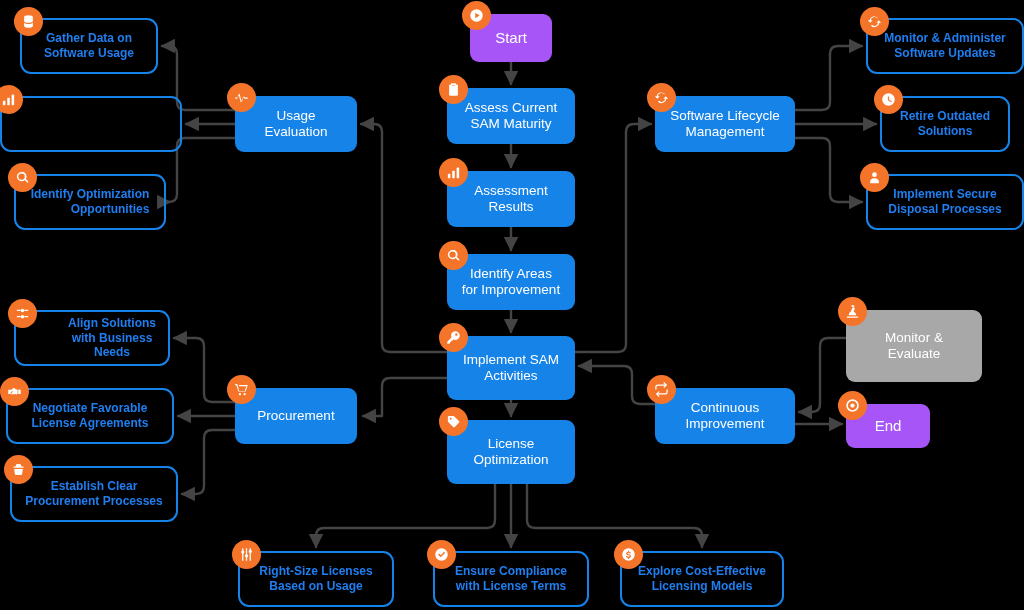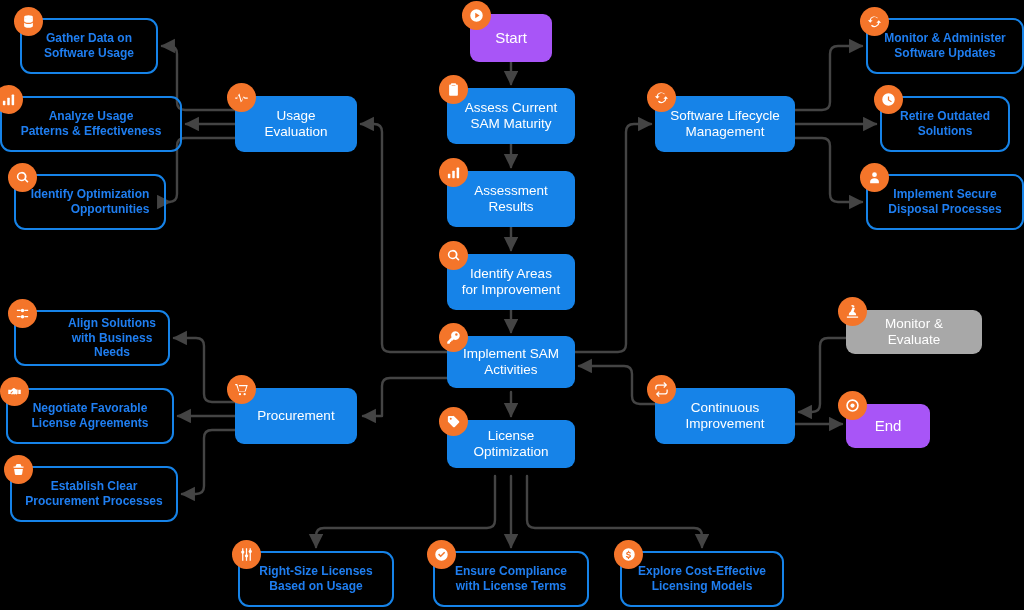--- a/index.html
+++ b/index.html
@@ -89,22 +89,20 @@
 Software Usage</span>
       </div>
       <div class="node n-outline" style="left: 0px; top: 96px; width: 182px; height: 56px;">
         <span class="badge">
           <svg viewBox="0 0 24 24">
             <rect x="3" y="14" width="4" height="7" rx="1"></rect>
             <rect x="10" y="9" width="4" height="12" rx="1"></rect>
             <rect x="17" y="4" width="4" height="17" rx="1"></rect>
           </svg>
         </span>
-        <span class="lbl">Analyze Usage
-Patterns &amp; Effectiveness</span>
       </div>
       <div class="node n-outline" style="left: 14px; top: 174px; width: 152px; height: 56px; text-align: right;">
         <span class="badge">
           <svg viewBox="0 0 24 24">
             <path d="M10.5 3a7.5 7.5 0 105.06 13.06l4.19 4.19 1.8-1.8-4.19-4.19A7.5 7.5 0 0010.5 3zm0 2.4a5.1 5.1 0 110 10.2 5.1 5.1 0 010-10.2z"></path>
           </svg>
         </span>
         <span class="lbl">Identify Optimization
 Opportunities</span>
       </div>
@@ -147,30 +145,30 @@
       </div>
       <div class="node n-primary" style="left: 447px; top: 254px; width: 128px; height: 56px;">
         <span class="badge">
           <svg viewBox="0 0 24 24">
             <path d="M10.5 3a7.5 7.5 0 105.06 13.06l4.19 4.19 1.8-1.8-4.19-4.19A7.5 7.5 0 0010.5 3zm0 2.4a5.1 5.1 0 110 10.2 5.1 5.1 0 010-10.2z"></path>
           </svg>
         </span>
         <span class="lbl">Identify Areas
 for Improvement</span>
       </div>
-      <div class="node n-primary" style="left: 447px; top: 336px; width: 128px; height: 52px;">
+      <div class="node n-primary" style="left: 447px; top: 336px; width: 128px; height: 64px;">
         <span class="badge">
           <svg viewBox="0 0 24 24">
             <path d="M15 2a7 7 0 00-6.3 10L2 18.7V22h3.3l1.2-1.2V19h1.8v-1.8h1.8l1.9-1.9A7 7 0 1015 2zm1.6 3.2a2 2 0 110 4 2 2 0 010-4z"></path>
           </svg>
         </span>
         <span class="lbl">Implement SAM
 Activities</span>
       </div>
-      <div class="node n-primary" style="left: 447px; top: 420px; width: 128px; height: 48px;">
+      <div class="node n-primary" style="left: 447px; top: 420px; width: 128px; height: 64px;">
         <span class="badge">
           <svg viewBox="0 0 24 24">
             <path d="M20.6 11.1L12.9 3.4A2 2 0 0011.5 3H4.8A1.8 1.8 0 003 4.8v6.7c0 .5.2 1 .6 1.4l7.7 7.7a2 2 0 002.8 0l6.5-6.5a2 2 0 000-3zM7.6 9.1a1.6 1.6 0 110-3.2 1.6 1.6 0 010 3.2z"></path>
           </svg>
         </span>
         <span class="lbl">License
 Optimization</span>
       </div>
       <div class="node n-primary" style="left: 655px; top: 96px; width: 140px; height: 56px;">
         <span class="badge">
@@ -250,21 +248,21 @@
       </div>
       <div class="node n-primary" style="left: 655px; top: 388px; width: 140px; height: 56px;">
         <span class="badge">
           <svg viewBox="0 0 24 24">
             <path d="M6.5 4h11l-2.6-2.6L16.3 0 21 4.7l-4.7 4.7-1.4-1.4L17.5 6H6.5a2.5 2.5 0 00-2.5 2.5V12H2V8.5A4.5 4.5 0 016.5 4zm11 16h-11l2.6 2.6L7.7 24 3 19.3 7.7 14.6l1.4 1.4L6.5 18h11a2.5 2.5 0 002.5-2.5V12h2v3.5a4.5 4.5 0 01-4.5 4.5z"></path>
           </svg>
         </span>
         <span class="lbl">Continuous
 Improvement</span>
       </div>
-      <div class="node n-gray" style="left: 846px; top: 310px; width: 136px; height: 44px; justify-content: center;">
+      <div class="node n-gray" style="left: 846px; top: 310px; width: 136px; height: 72px; justify-content: center;">
         <span class="badge">
           <svg viewBox="0 0 24 24">
             <path d="M3 20h18v2H3zm3-2h12a6 6 0 00-4.2-5.7l2.1-5.9-3.8-1.4L9.3 12A6 6 0 006 18z"></path>
             <rect x="10" y="2" width="5" height="2.6" rx="1.2" transform="rotate(20 12.5 3.3)"></rect>
           </svg>
         </span>
         <span class="lbl">Monitor &amp;
 Evaluate</span>
       </div>
       <div class="node n-terminal" style="left: 846px; top: 404px; width: 84px; height: 44px;">

